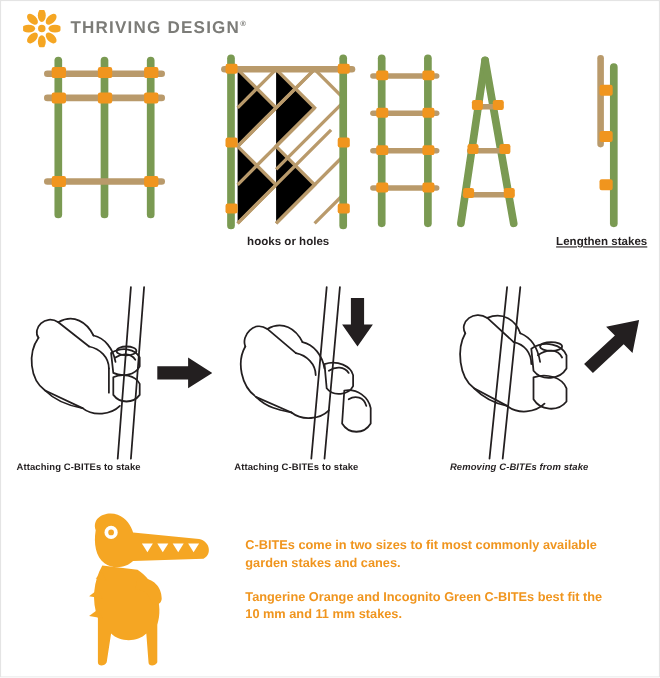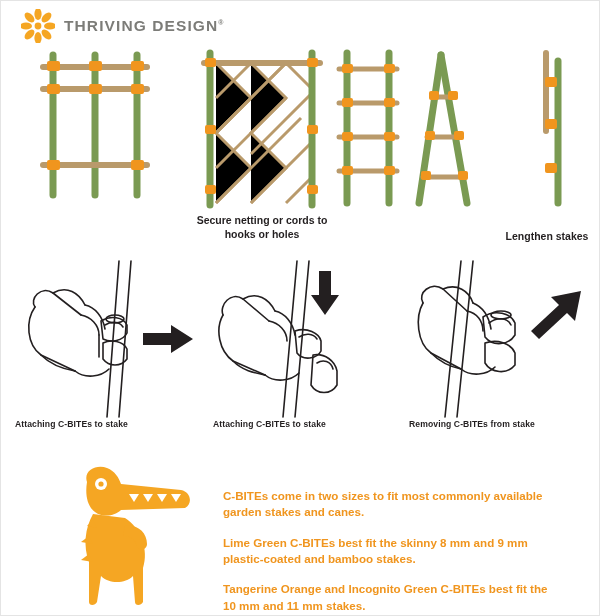--- a/index.html
+++ b/index.html
@@ -195,21 +195,20 @@
       <g fill="#f0951e">
         <rect x="9" y="13" width="11" height="9" rx="2"></rect>
         <rect x="111" y="13" width="11" height="9" rx="2"></rect>
         <rect x="9" y="80" width="11" height="9" rx="2"></rect>
         <rect x="111" y="80" width="11" height="9" rx="2"></rect>
         <rect x="9" y="140" width="11" height="9" rx="2"></rect>
         <rect x="111" y="140" width="11" height="9" rx="2"></rect>
       </g>
     </svg>
     <div class="cap" style="left:175px; top:168px; width:172px;">
-      <div>Secure netting or cords to</div>
       <div>hooks or holes</div>
     </div>
 
     <svg class="fig" style="left:332px; top:0;" width="150" height="165" viewBox="0 0 150 165">
 
       <g stroke-linecap="round">
         <line x1="14" y1="8" x2="14" y2="158" stroke="#7a9a52" stroke-width="7"></line>
         <line x1="56" y1="8" x2="56" y2="158" stroke="#7a9a52" stroke-width="7"></line>
         <line x1="6" y1="24" x2="64" y2="24" stroke="#b99a6b" stroke-width="5"></line>
         <line x1="6" y1="58" x2="64" y2="58" stroke="#b99a6b" stroke-width="5"></line>
@@ -250,21 +249,21 @@
       <g stroke-linecap="round">
         <line x1="45" y1="8" x2="45" y2="86" stroke="#b99a6b" stroke-width="6"></line>
         <line x1="57" y1="16" x2="57" y2="158" stroke="#7a9a52" stroke-width="7"></line>
       </g>
       <g fill="#f0951e">
         <rect x="44" y="32" width="12" height="10" rx="2"></rect>
         <rect x="44" y="74" width="12" height="10" rx="2"></rect>
         <rect x="44" y="118" width="12" height="10" rx="2"></rect>
       </g>
     </svg>
-    <div class="cap" style="left:492px; top:184px; width:108px;">
+    <div class="cap" style="left:492px; top:168px; width:108px;text-decoration:underline;">
       <div>Lengthen stakes</div>
     </div>
   </div>
 
   <div class="row2">
 
     <svg class="fig" style="left:14px; top:0;" width="180" height="160" viewBox="0 0 180 160">
       <g fill="none" stroke="#231f20" stroke-width="1.6" stroke-linecap="round" stroke-linejoin="round">
 
         <path d="M104 2 L92 158"></path>
@@ -328,21 +327,21 @@
 
         <path d="M74 58 C86 50 102 54 106 64 L106 76 C100 86 84 88 76 78 Z"></path>
         <path d="M80 64 C88 58 98 58 102 66"></path>
         <path d="M76 84 C88 80 102 84 106 94 L106 106 C98 116 82 114 76 104 Z"></path>
         <ellipse cx="92" cy="56" rx="10" ry="4"></ellipse>
       </g>
       <g fill="#231f20">
         <polygon points="122,72 150,46 142,38 172,32 166,62 158,54 130,80"></polygon>
       </g>
     </svg>
-    <div class="cap2" style="left:408px; top:160px; width:180px;">Removing C-BITEs from stake</div>
+    <div class="cap2" style="left:408px; top:160px; width:180px;font-style:italic;">Removing C-BITEs from stake</div>
   </div>
 
   <div class="bottom">
     <svg class="croc" width="132" height="144" viewBox="0 0 132 144">
       <g fill="#f5a623">
 
         <path d="M24 18 C20 6 34 0 44 4 C52 7 56 14 58 20 L118 26 C128 28 130 40 122 44 L58 46 C52 52 40 54 32 48 C24 42 22 30 24 18 Z"></path>
 
         <circle cx="38" cy="20" r="6" fill="#ffffff"></circle>
         <circle cx="38" cy="20" r="2.6" fill="#f5a623"></circle>
@@ -359,18 +358,17 @@
         <polygon points="30,56 24,62 34,64"></polygon>
         <polygon points="26,72 18,78 30,80"></polygon>
         <polygon points="26,90 18,96 30,98"></polygon>
 
         <path d="M62 62 C74 60 84 68 84 80 C84 86 76 88 74 82 C72 74 66 72 60 72 Z"></path>
       </g>
     </svg>
 
     <div class="notes">
       <p class="note">C-BITEs come in two sizes to fit most commonly available garden stakes and canes.</p>
-      <p class="note">Lime Green C-BITEs best fit the skinny 8 mm and 9 mm plastic-coated and bamboo stakes.</p>
       <p class="note">Tangerine Orange and Incognito Green C-BITEs best fit the 10 mm and 11 mm stakes.</p>
     </div>
   </div>
 
 </div>
 
 </body></html>

